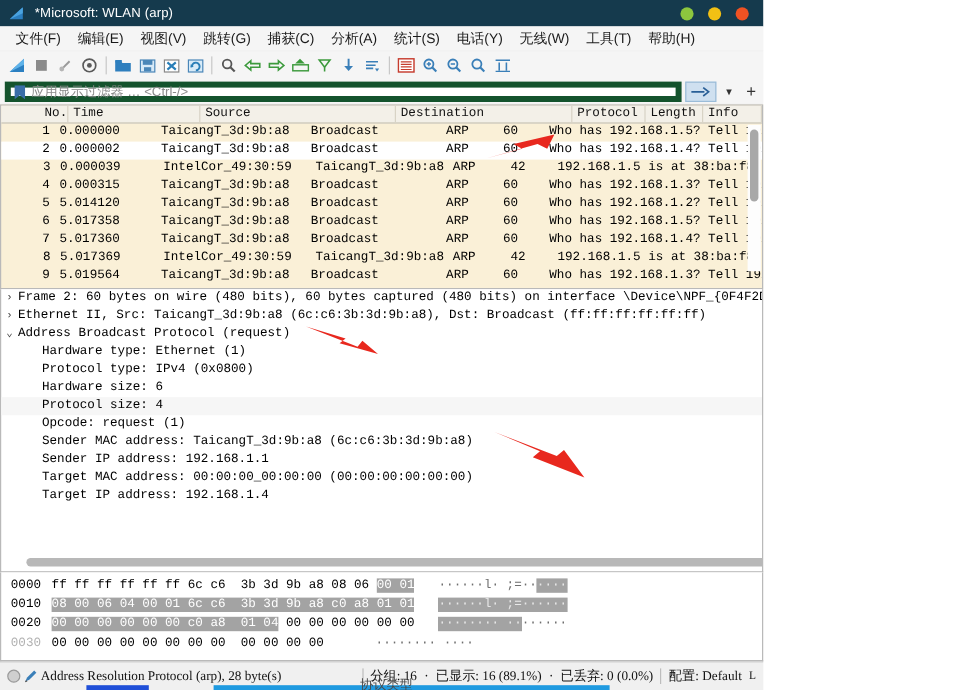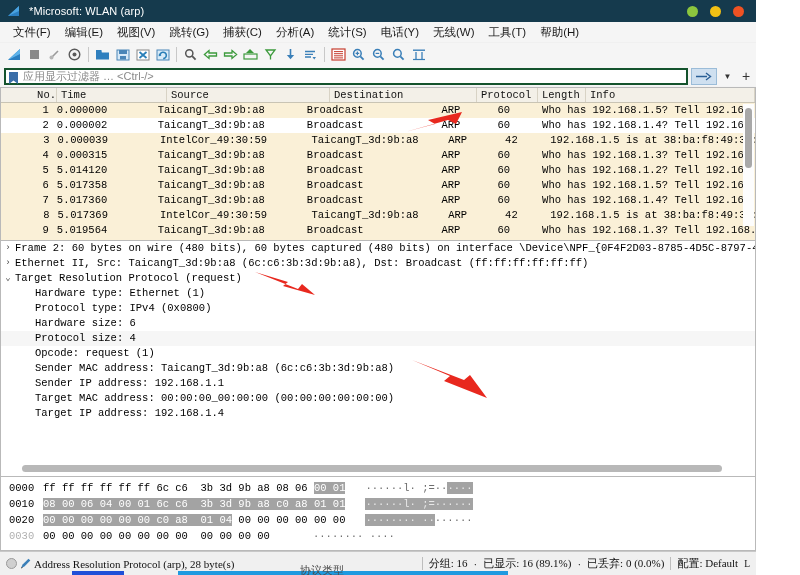--- a/index.html
+++ b/index.html
@@ -2,21 +2,21 @@
 <html><head>
 <meta charset="utf-8">
 <style>
   * { box-sizing: border-box; margin: 0; padding: 0; }
   html, body {
     width: 800px; height: 575px;
     font-family: "Liberation Sans", sans-serif;
     background: #ffffff;
     overflow: hidden;
   }
-  .app { width: 756px; height: 575px; position: relative; display: flex; flex-direction: column; background:#f3f3f3; }
+  .app { width: 636px; height: 575px; position: relative; display: flex; flex-direction: column; background:#f3f3f3; }
 
   
   .titlebar {
     height: 22px; background: #153A4D; color: #ffffff;
     display: flex; align-items: center; padding: 0 8px; flex: 0 0 22px;
   }
   .title-logo {
     width: 14px; height: 11px; margin-right: 7px; flex: 0 0 auto; position: relative;
   }
   .title-logo svg { display:block; }
@@ -42,21 +42,21 @@
   .tb { width: 19px; height: 19px; display: flex; align-items: center; justify-content: center; }
   .tb svg { display: block; }
   .tb-sep { width: 1px; height: 15px; background: #c8c8c8; margin: 0 3px; }
 
   
   .filterbar {
     height: 20px; background: #f5f5f5; display: flex; align-items: center;
     padding: 0 2px 0 4px; flex: 0 0 20px; gap: 3px;
   }
   .filter-input-wrap {
-    flex: 1 1 auto; height: 17px; background: #fff; border: 2px solid #14532d;
+    flex: 1 1 auto; height: 17px; background: #fff; border: 5px solid #14532d;
     display: flex; align-items: center; padding: 0 3px; min-width: 0;
   }
   .filter-bookmark { width: 9px; height: 12px; flex: 0 0 auto; margin-right: 5px; }
   .filter-text { font-size: 11px; color: #8a8a8a; white-space: nowrap; overflow: hidden;
                  font-family: "Liberation Sans", sans-serif; }
   .filter-apply {
     width: 26px; height: 17px; background: #cfe0f0; border: 1px solid #9bbcd8;
     display: flex; align-items: center; justify-content: center; flex: 0 0 auto;
   }
   .filter-drop {
@@ -424,21 +424,21 @@
     <div class="dt-row">
       <span class="dt-arrow">›</span>
       <span class="dt-text">Frame 2: 60 bytes on wire (480 bits), 60 bytes captured (480 bits) on interface \Device\NPF_{0F4F2D03-8785-4D5C-8797-4989BD41891</span>
     </div>
     <div class="dt-row">
       <span class="dt-arrow">›</span>
       <span class="dt-text">Ethernet II, Src: TaicangT_3d:9b:a8 (6c:c6:3b:3d:9b:a8), Dst: Broadcast (ff:ff:ff:ff:ff:ff)</span>
     </div>
     <div class="dt-row">
       <span class="dt-arrow">⌄</span>
-      <span class="dt-text">Target Resolution Protocol (request)</span>
+      <span class="dt-text">Address Broadcast Protocol (request)</span>
     </div>
     <div class="dt-row">
       <span class="dt-indent"></span>
       <span class="dt-text">Hardware type: Ethernet (1)</span>
     </div>
     <div class="dt-row">
       <span class="dt-indent"></span>
       <span class="dt-text">Protocol type: IPv4 (0x0800)</span>
     </div>
     <div class="dt-row">

